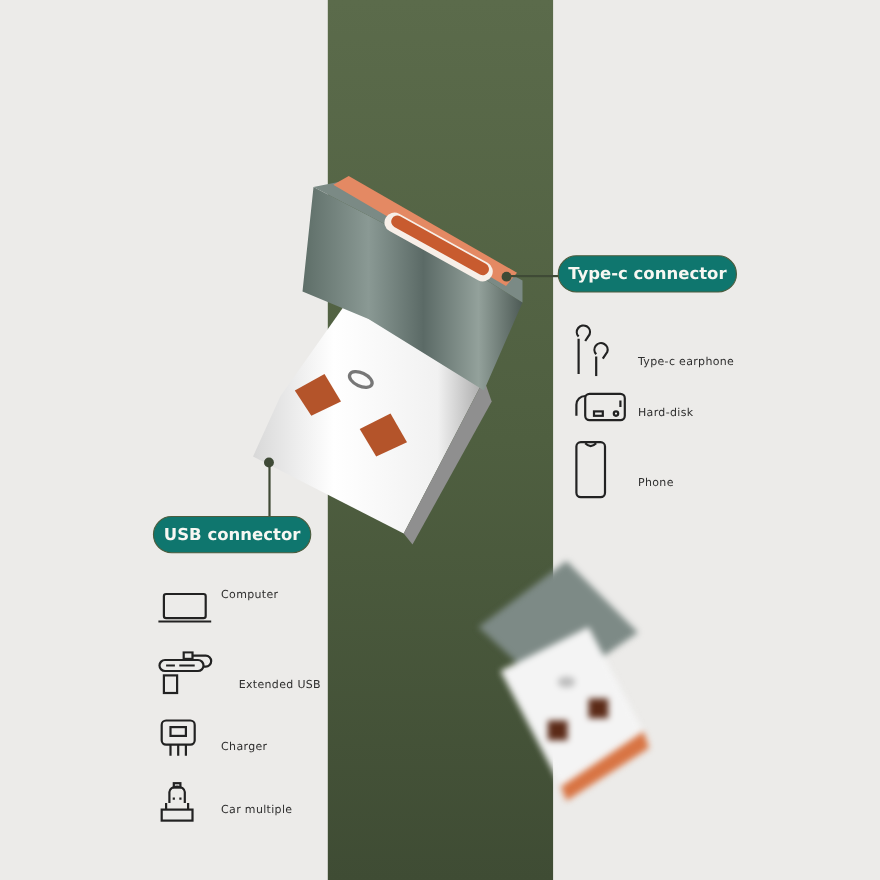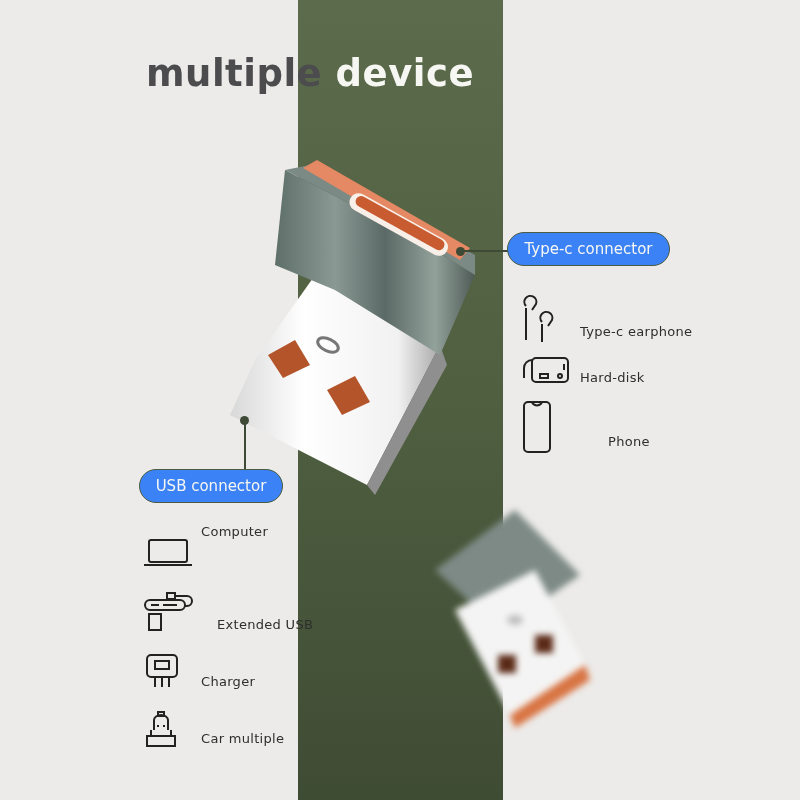--- a/index.html
+++ b/index.html
@@ -20,47 +20,43 @@
   }
   .headline {
     position: absolute; left: 146px; top: 48px;
     font-weight: bold; font-size: 37px; line-height: 52px;
     letter-spacing: 0.5px;
   }
   .headline .dark { color: #4c4c4e; }
   .headline .light { color: #f6f6f2; }
   .pill {
     position: absolute; height: 34px; border-radius: 17px;
-    background: #3b82f6; border: 1.5px solid #4c5c3e;
-    color: #f7f7f2; font-weight: normal; font-size: 15px;
+    background: #0f766e; border: 1.5px solid #4c5c3e;
+    color: #f7f7f2; font-weight: bold; font-size: 15px;
     display: flex; align-items: center; justify-content: center;
     box-sizing: border-box;
   }
   .pill-typec { left: 507px; top: 232px; width: 163px; }
   .pill-usb { left: 139px; top: 469px; width: 144px; text-align: center; }
   .leader { position: absolute; background: #3f4a36; }
   .dot { position: absolute; width: 9px; height: 9px; border-radius: 50%; background: #3f4a36; }
   .item { position: absolute; display: flex; align-items: center; }
-  .item .lbl { font-size: 13px; color: #2e2e2e; letter-spacing: 0.3px; }
+  .item .lbl { font-size: 10px; color: #2e2e2e; letter-spacing: 0.3px; }
   .icon svg { display: block; }
   .adapter, .adapter-blur { position: absolute; }
   .adapter-blur { filter: blur(3px); }
 </style>
 </head>
 <body>
 
 <div class="bg-left"></div>
 <div class="band"></div>
 <div class="bg-right"></div>
 
 <div class="headline">
-  <div>
-    <span class="dark">multiple</span>
-    <span class="light">device</span>
-  </div>
 </div>
 
 <div class="adapter" style="left:215px; top:150px;">
   <svg width="280" height="350" viewBox="0 0 280 350">
     <defs>
       <linearGradient id="metal" x1="0" y1="0" x2="1" y2="0">
         <stop offset="0" stop-color="#d8d8d8"></stop>
         <stop offset="0.35" stop-color="#ffffff"></stop>
         <stop offset="0.8" stop-color="#f1f1f1"></stop>
         <stop offset="1" stop-color="#a9a9a9"></stop>
@@ -139,33 +135,33 @@
 </div>
 
 <div class="item" style="left:522px; top:400px;">
   <span class="icon">
     <svg width="30" height="54" viewBox="0 0 30 54" fill="none" stroke="#222" stroke-width="2">
       <rect x="2" y="2" width="26" height="50" rx="4"></rect>
       <path d="M10 3 q5 5 10 0"></path>
     </svg>
   </span>
 </div>
-<div class="item" style="left:580px; top:434px;margin-left:28px;">
+<div class="item" style="left:580px; top:434px;">
   <span class="lbl">Phone</span>
 </div>
 
 <div class="item" style="left:143px; top:538px;">
   <span class="icon">
     <svg width="50" height="30" viewBox="0 0 50 30" fill="none" stroke="#222" stroke-width="2">
       <rect x="6" y="2" width="38" height="22" rx="2"></rect>
       <line x1="1" y1="27" x2="49" y2="27"></line>
     </svg>
   </span>
 </div>
-<div class="item" style="left:201px; top:524px;">
+<div class="item" style="left:201px; top:536px;">
   <span class="lbl">Computer</span>
 </div>
 
 <div class="item" style="left:143px; top:592px;">
   <span class="icon">
     <svg width="52" height="42" viewBox="0 0 52 42" fill="none" stroke="#222" stroke-width="2">
       <rect x="2" y="8" width="40" height="10" rx="5"></rect>
       <line x1="8" y1="13" x2="16" y2="13"></line>
       <line x1="20" y1="13" x2="34" y2="13"></line>
       <rect x="24" y="1" width="8" height="6"></rect>

